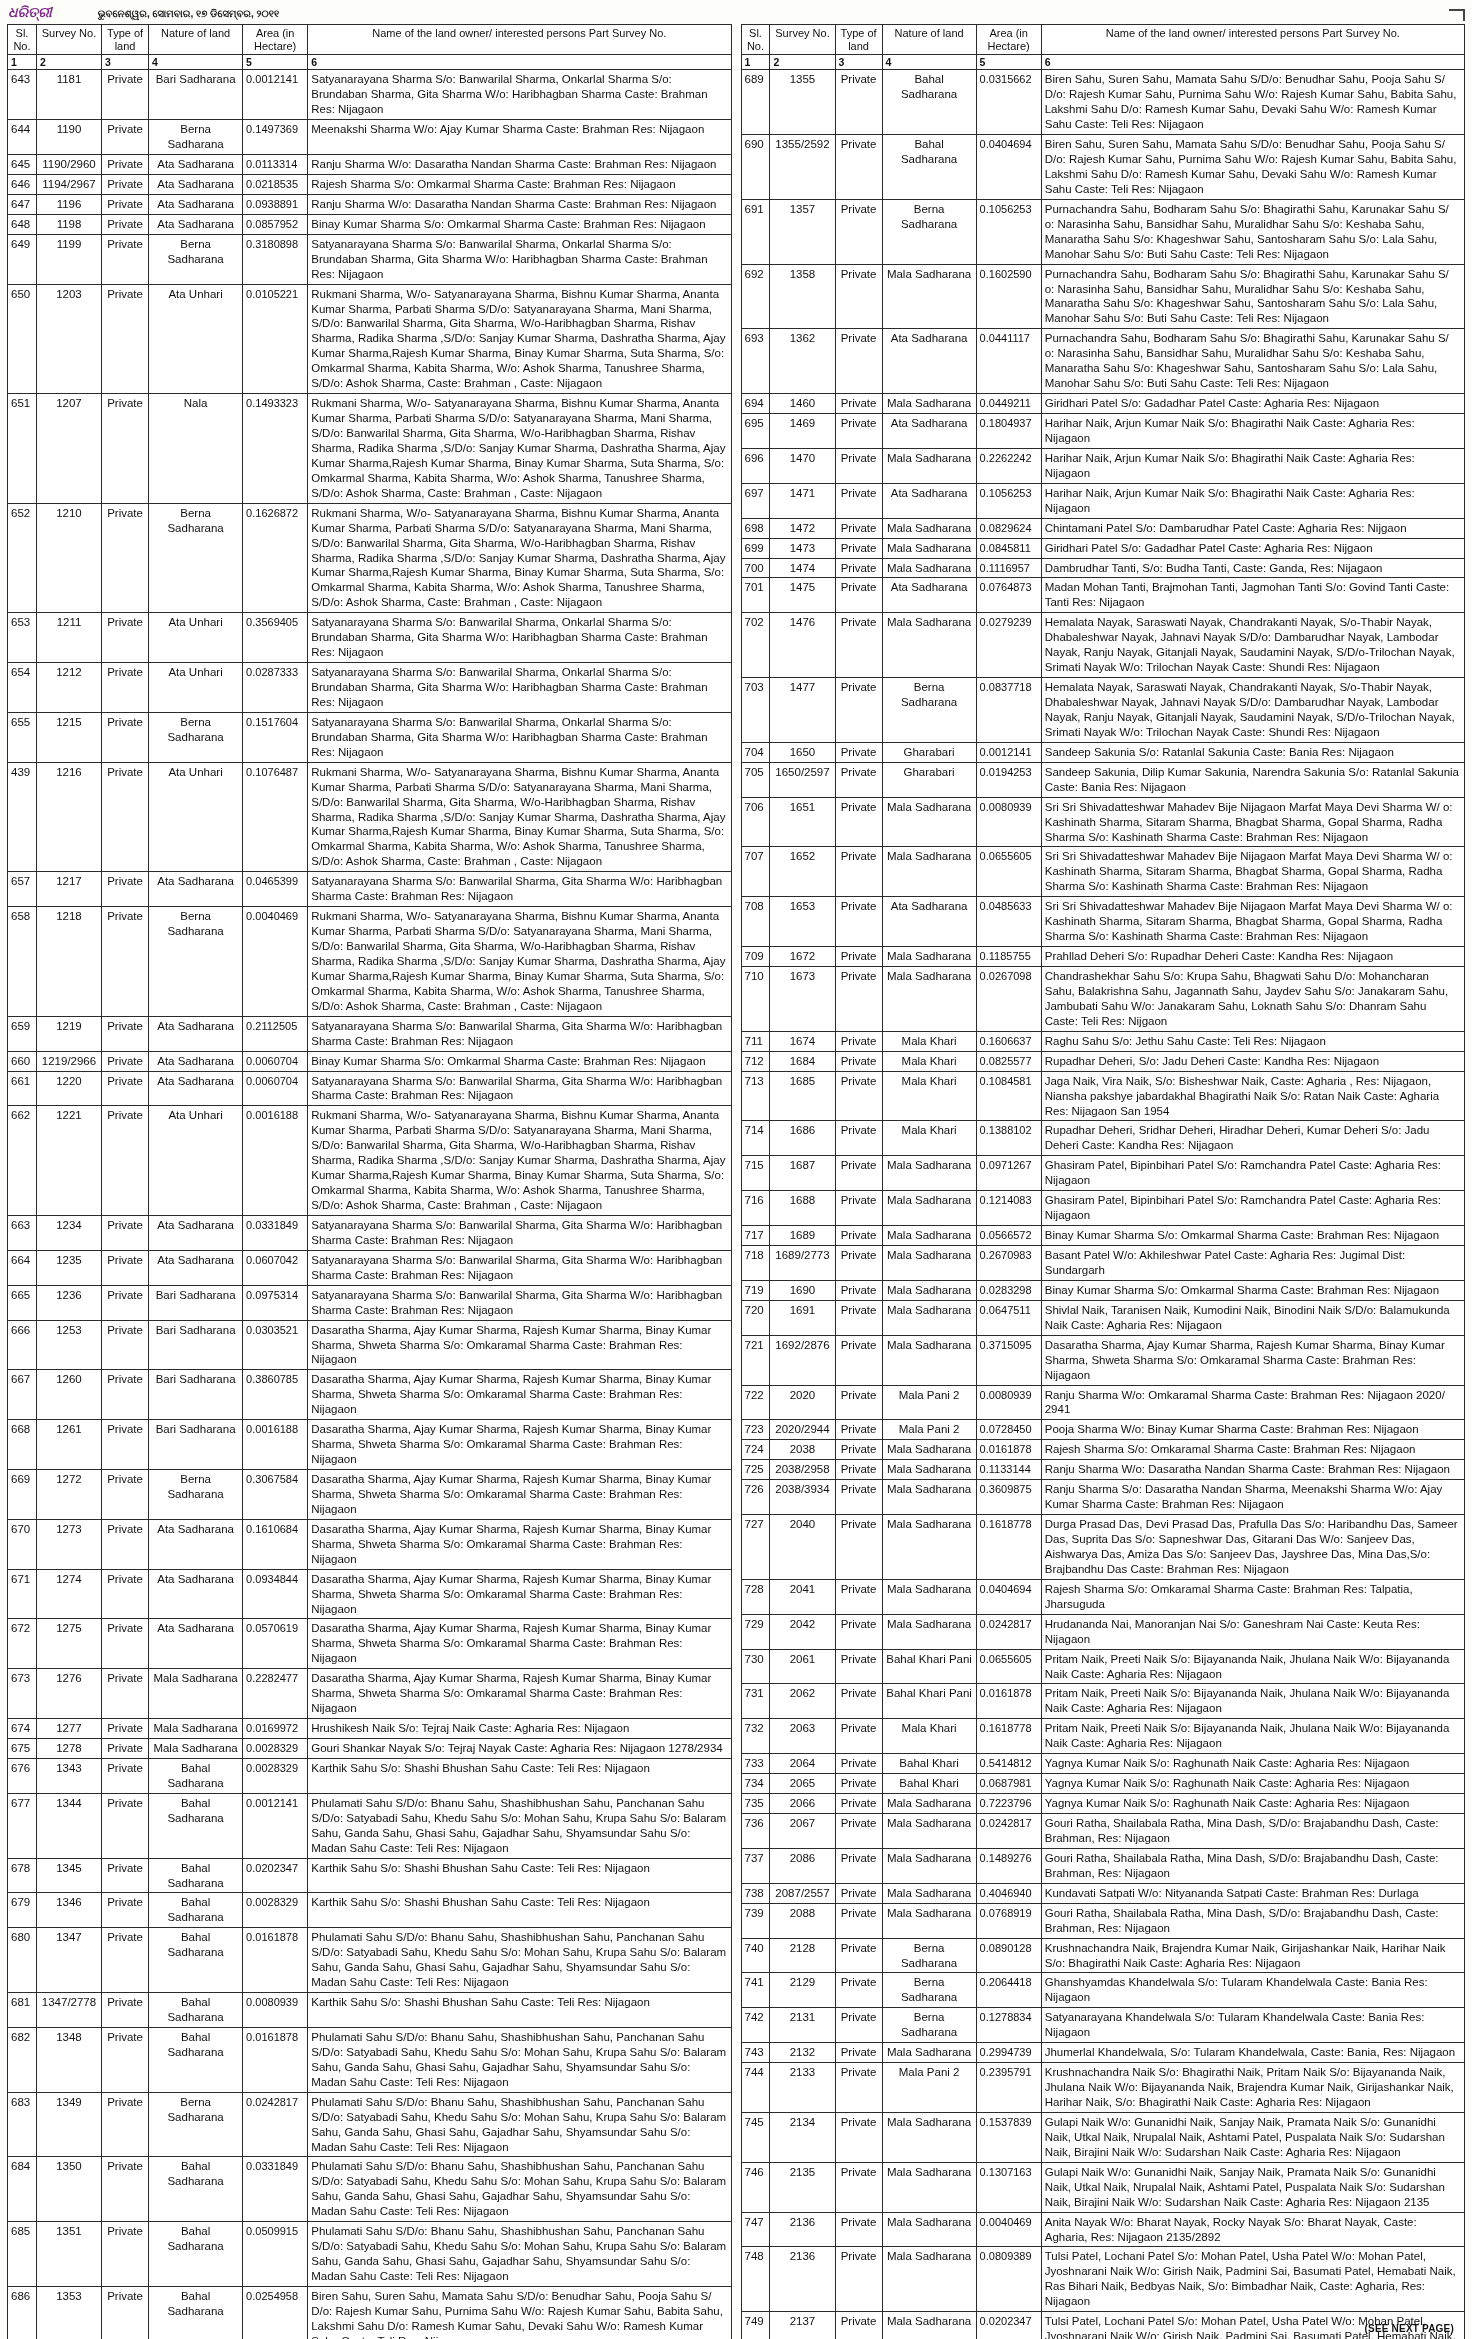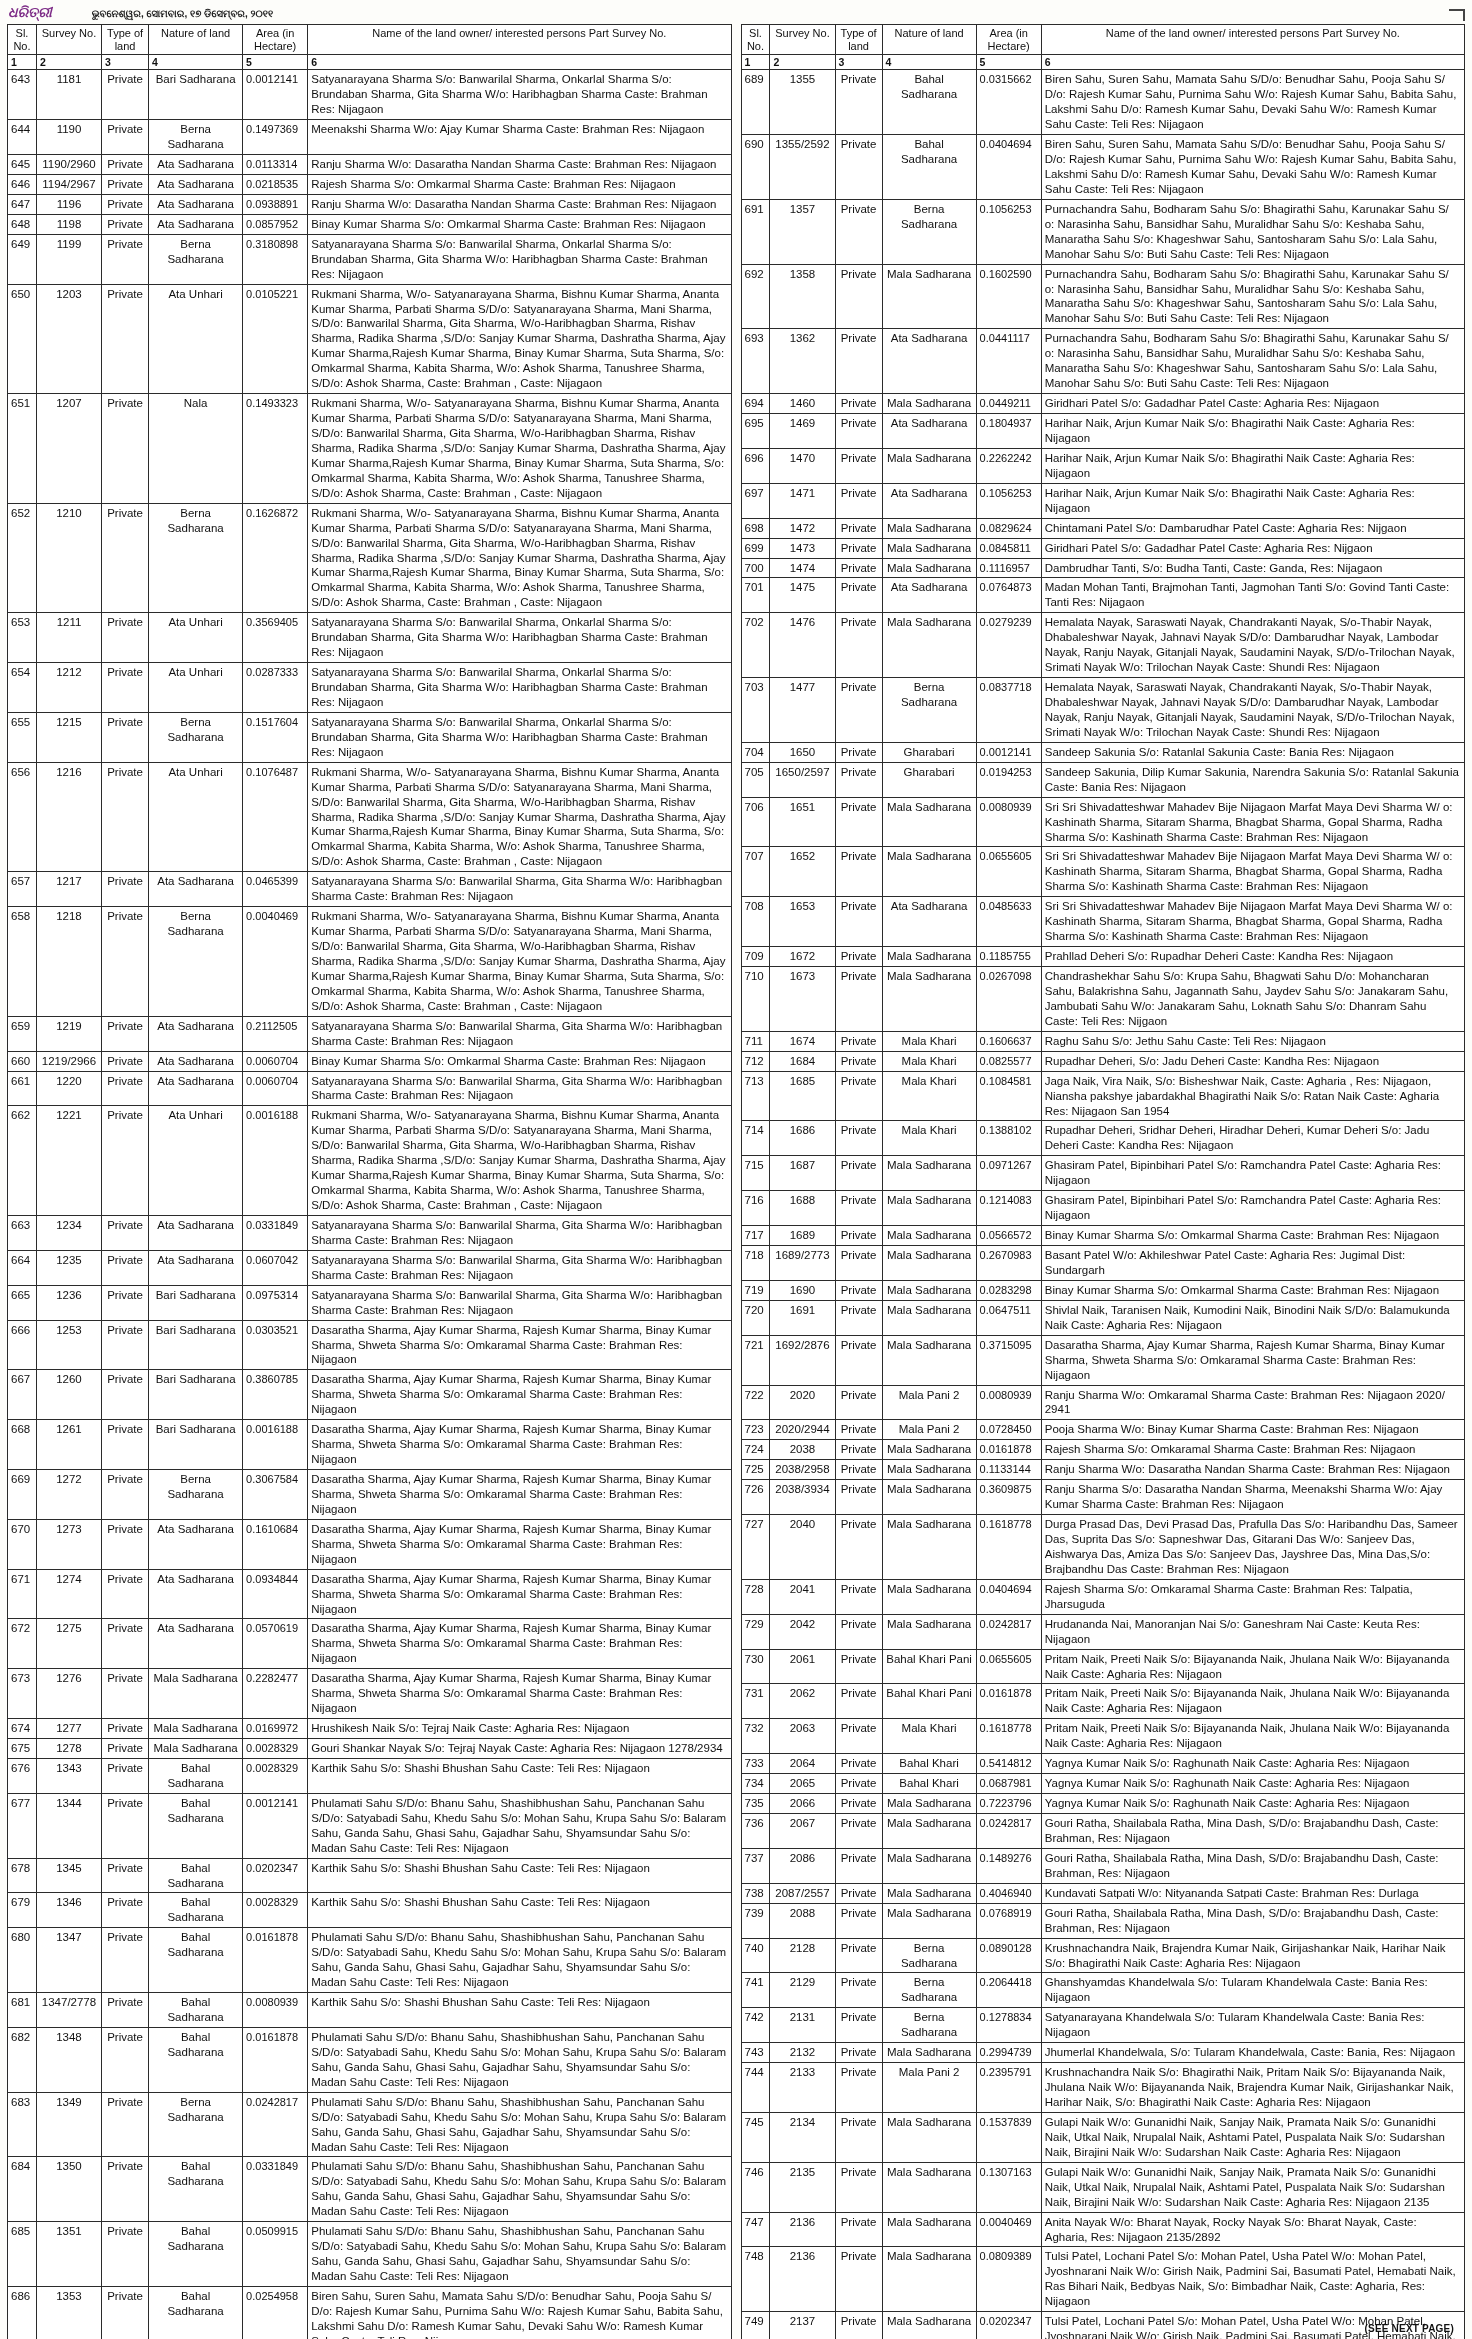--- a/index.html
+++ b/index.html
@@ -3,21 +3,21 @@
 <meta charset="utf-8">
 <style>
   * { margin:0; padding:0; box-sizing:border-box; }
   html,body { background:#f2f2ee; }
   body {
     width:1472px; height:2339px; position:relative; overflow:hidden;
     background:#fdfdfa; color:#111;
     font-family:"Liberation Sans", sans-serif;
   }
   .masthead{
-    display:flex; align-items:baseline; gap:14px;
+    display:flex; align-items:baseline; gap:20px;
     padding:4px 10px 3px 8px; height:24px;
   }
   .brand{
     font-family:"DejaVu Serif", serif; font-style:italic; font-weight:bold;
     font-size:14px; color:#7d2c87; white-space:nowrap;
   }
   .dateline{ font-size:10px; font-weight:bold; color:#1a1a1a; white-space:nowrap;margin-left:26px; }
   .corner{
     position:absolute; top:9px; right:7px; width:16px; height:12px;
     border-top:2px solid #444; border-right:2px solid #444;
@@ -172,21 +172,21 @@
           </tr>
           <tr>
             <td class="c0">655</td>
             <td class="c1">1215</td>
             <td class="c2">Private</td>
             <td class="c3">Berna Sadharana</td>
             <td class="c4">0.1517604</td>
             <td class="c5">Satyanarayana Sharma S/o: Banwarilal Sharma, Onkarlal Sharma S/o: Brundaban Sharma, Gita Sharma W/o: Haribhagban Sharma Caste: Brahman Res: Nijagaon</td>
           </tr>
           <tr>
-            <td class="c0">656</td>
+            <td class="c0">439</td>
             <td class="c1">1216</td>
             <td class="c2">Private</td>
             <td class="c3">Ata Unhari</td>
             <td class="c4">0.1076487</td>
             <td class="c5">Rukmani Sharma, W/o- Satyanarayana Sharma, Bishnu Kumar Sharma, Ananta Kumar Sharma, Parbati Sharma S/D/o: Satyanarayana Sharma, Mani Sharma, S/D/o: Banwarilal Sharma, Gita Sharma, W/o-Haribhagban Sharma, Rishav Sharma, Radika Sharma ,S/D/o: Sanjay Kumar Sharma, Dashratha Sharma, Ajay Kumar Sharma,Rajesh Kumar Sharma, Binay Kumar Sharma, Suta Sharma, S/o: Omkarmal Sharma, Kabita Sharma, W/o: Ashok Sharma, Tanushree Sharma, S/D/o: Ashok Sharma, Caste: Brahman , Caste: Nijagaon</td>
           </tr>
           <tr>
             <td class="c0">657</td>
             <td class="c1">1217</td>
             <td class="c2">Private</td>

